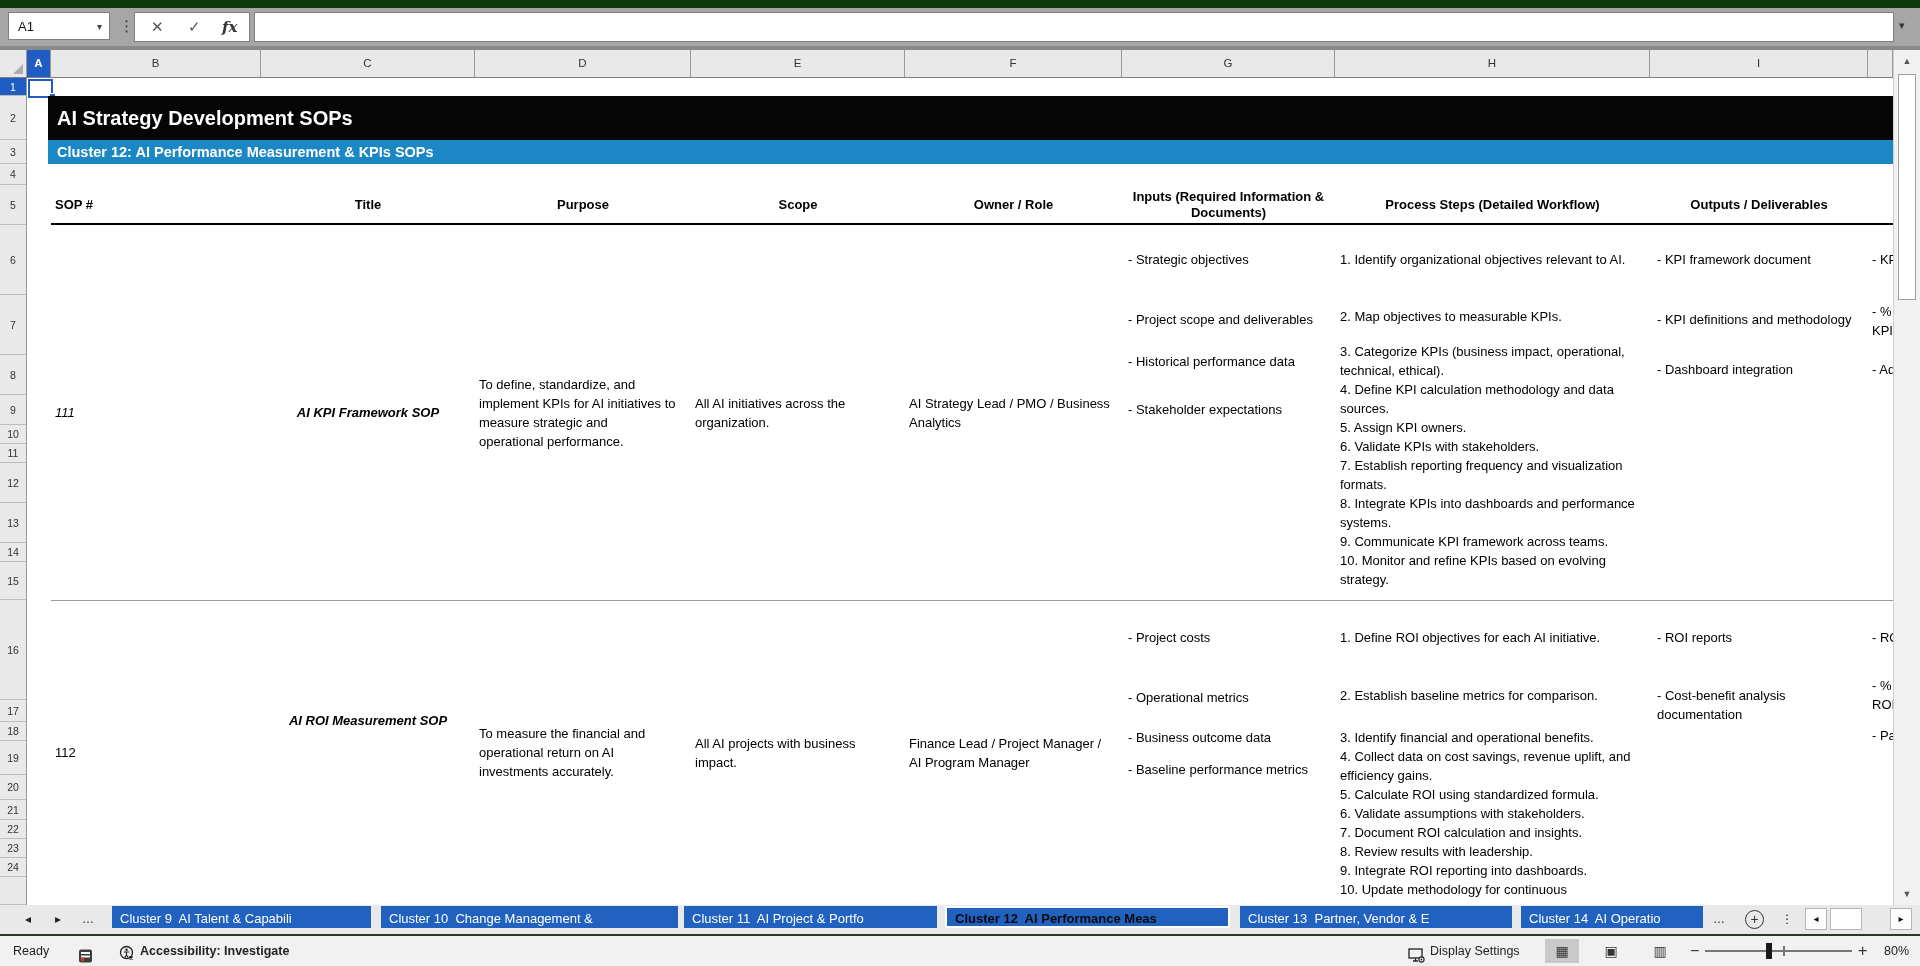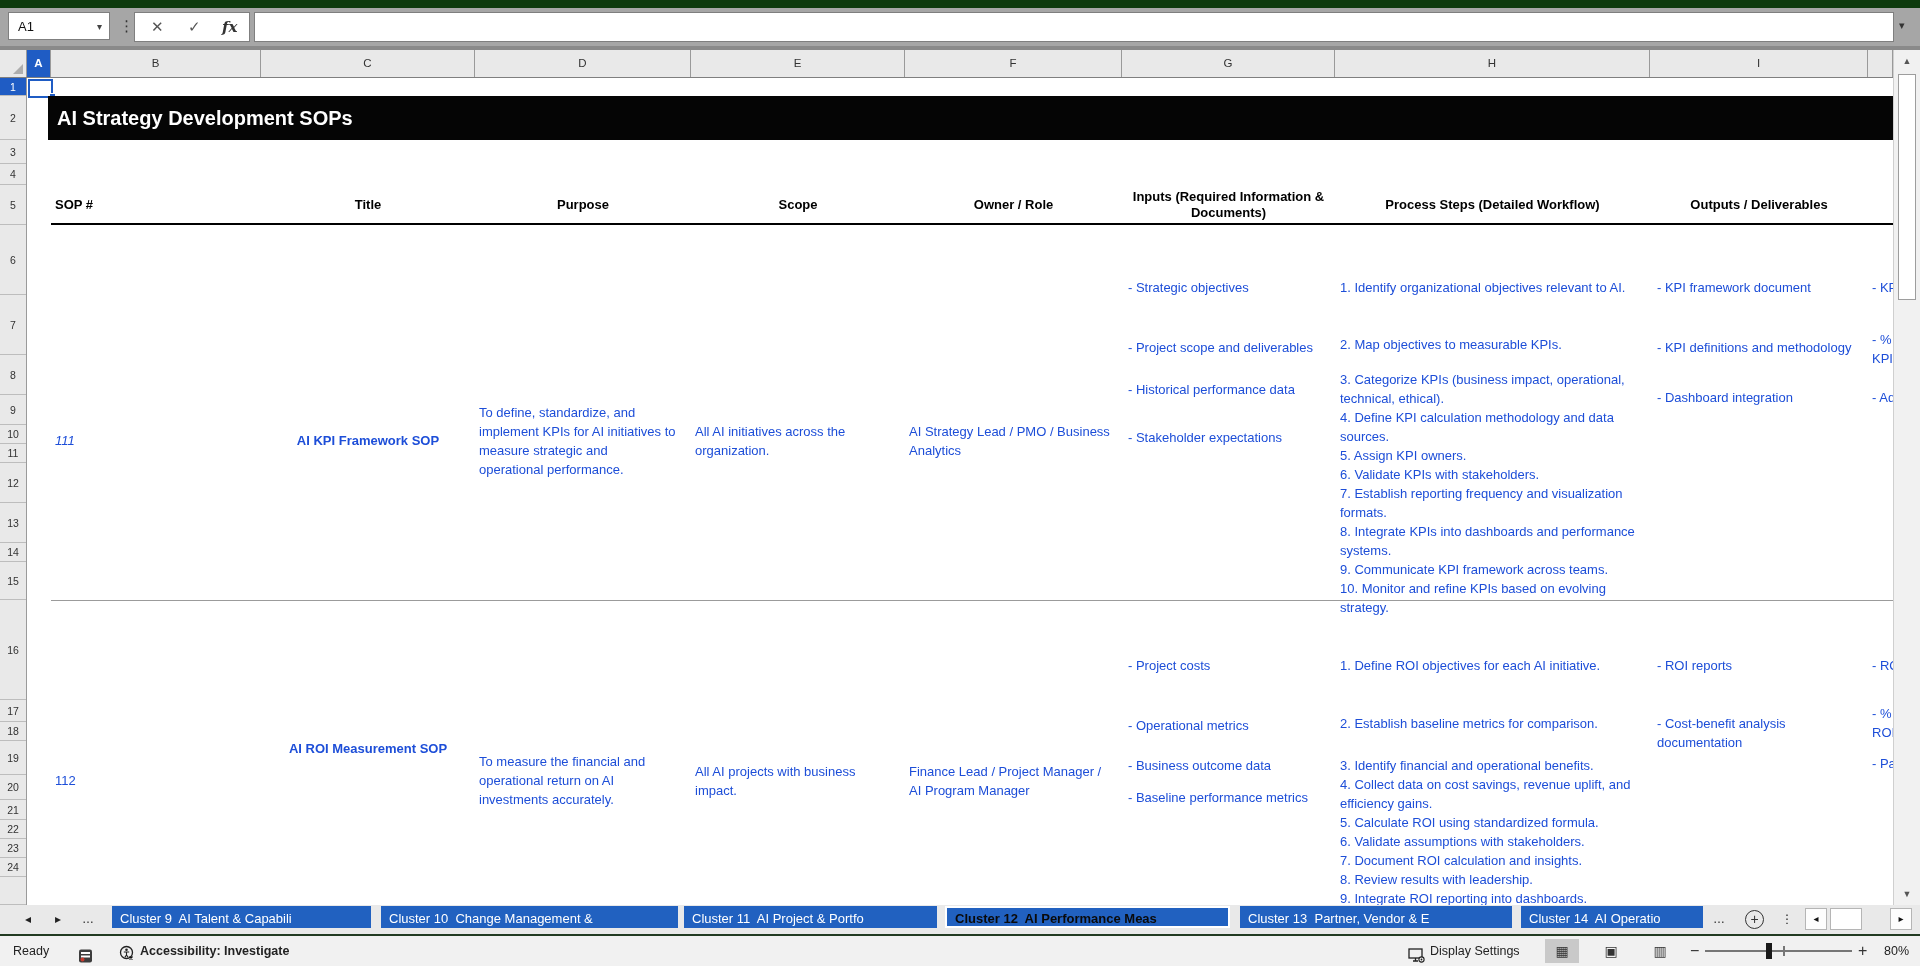--- a/index.html
+++ b/index.html
@@ -38,23 +38,23 @@
   .band-title{left:48px;top:96px;width:1845px;height:44px;background:#050505;color:#fff;
               font-size:20px;font-weight:bold;line-height:44px;padding-left:9px;box-sizing:border-box;}
   .band-cluster{left:48px;top:140px;width:1845px;height:24px;background:#1c87c5;color:#fff;
               font-size:14.5px;font-weight:bold;line-height:24px;padding-left:9px;box-sizing:border-box;}
   
   .h5{position:absolute;top:185px;height:40px;font-size:13px;font-weight:bold;color:#000;
       display:flex;align-items:center;justify-content:center;text-align:center;white-space:pre;line-height:16px;}
   .h5.left{justify-content:flex-start;padding-left:4px;box-sizing:border-box;}
   .hdrline{left:51px;top:223px;width:1842px;height:2px;background:#000;}
   .recdiv{left:51px;top:600px;width:1842px;height:1px;background:#9b9b9b;}
-  .rc{position:absolute;font-size:13px;line-height:19px;color:#1d4ed8;white-space:pre;box-sizing:border-box;margin-top:28px;}
+  .rc{position:absolute;font-size:13px;line-height:19px;color:#000000;white-space:pre;box-sizing:border-box;}
   .rc.mid{display:flex;flex-direction:column;justify-content:center;}
-  .rc.ctr{align-items:center;text-align:left;font-weight:bold;}
+  .rc.ctr{align-items:center;text-align:left;font-weight:bold;font-style:italic;}
   .rc .seg{white-space:pre;}
   .rc.clip{overflow:hidden;}
   
   .vscroll{left:1893px;top:50px;width:27px;height:855px;background:#f1f1f1;border-left:1px solid #cfcfcf;box-sizing:border-box;}
   .vbtn{position:absolute;left:3px;width:20px;height:18px;font-size:9px;color:#555;text-align:center;line-height:18px;}
   .vthumb{position:absolute;left:4px;top:24px;width:18px;height:226px;background:#fff;border:1px solid #9d9d9d;box-sizing:border-box;}
   
   .tabbar{left:0;top:905px;width:1920px;height:29px;background:#e9e9e9;}
   .tabnav{position:absolute;top:0;height:29px;line-height:29px;color:#222;font-size:12px;text-align:center;}
   .tab{position:absolute;top:1px;height:22px;background:#2161c0;color:#fff;font-size:13px;line-height:26px;
@@ -143,20 +143,21 @@
         <div class="rowcell" style="top: 761px; height: 19px;">23</div>
         <div class="rowcell" style="top: 780px; height: 19px;">24</div>
         <div class="rowcell" style="top: 799px; height: 28px;"></div>
       </div>
     </div>
 
   <div class="abs selbox"></div>
   <div class="abs selhandle"></div>
 
   <div class="abs band-title">AI Strategy Development SOPs</div>
+  <div class="abs band-cluster">Cluster 12: AI Performance Measurement &amp; KPIs SOPs</div>
 
   <div id="hdr5">
       <div class="abs h5 left" style="left: 51px; width: 210px;">SOP #</div>
       <div class="abs h5 " style="left: 261px; width: 214px;">Title</div>
       <div class="abs h5 " style="left: 475px; width: 216px;">Purpose</div>
       <div class="abs h5 " style="left: 691px; width: 214px;">Scope</div>
       <div class="abs h5 " style="left: 905px; width: 217px;">Owner / Role</div>
       <div class="abs h5 " style="left: 1122px; width: 213px;">Inputs (Required Information &amp;
 Documents)</div>
       <div class="abs h5 " style="left: 1335px; width: 315px;">Process Steps (Detailed Workflow)</div>

